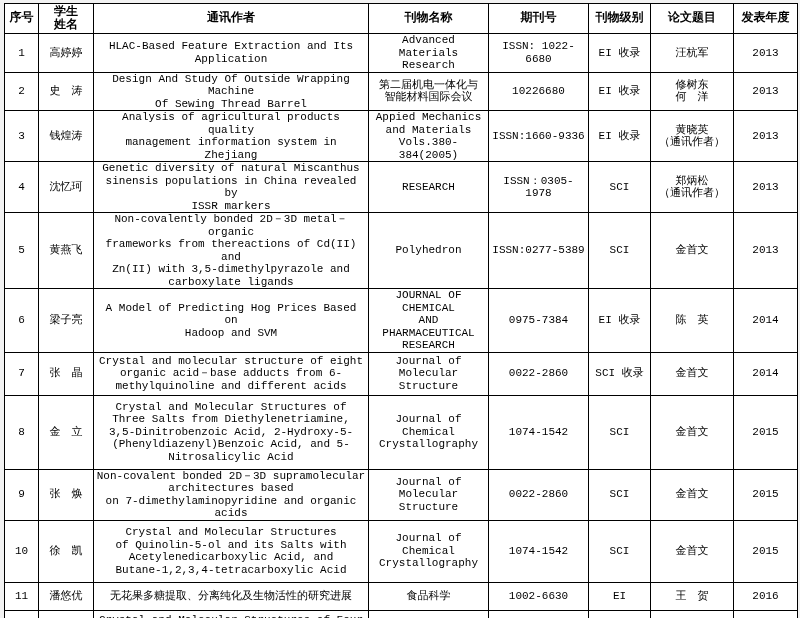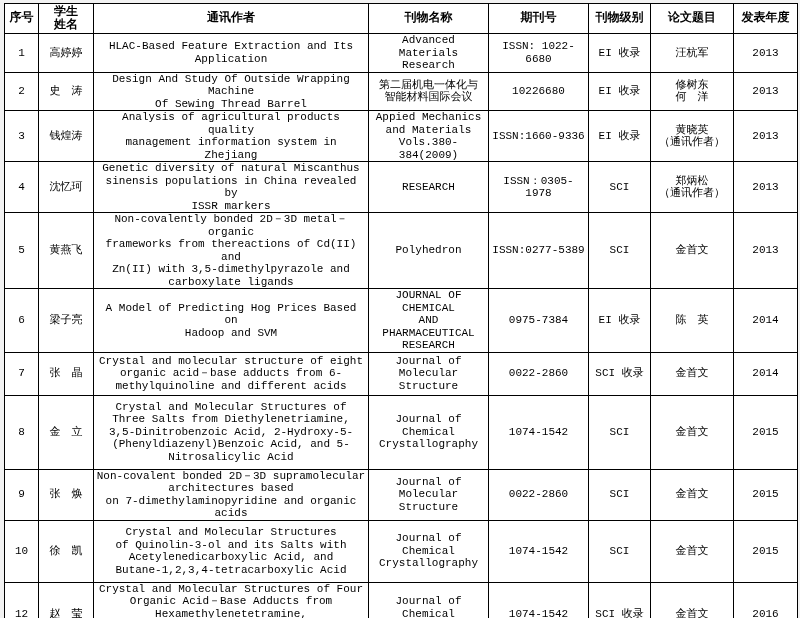--- a/index.html
+++ b/index.html
@@ -115,21 +115,21 @@
 何　洋</td>
         <td>2013</td>
       </tr>
       <tr>
         <td>3</td>
         <td>钱煌涛</td>
         <td>Analysis of agricultural products quality
 management information system in Zhejiang</td>
         <td>Appied Mechanics
 and Materials
-Vols.380-384(2009)</td>
+Vols.380-384(2005)</td>
         <td>ISSN:1660-9336</td>
         <td>EI 收录</td>
         <td>黄晓英
 （通讯作者）</td>
         <td>2013</td>
       </tr>
       <tr>
         <td>4</td>
         <td>沈忆珂</td>
         <td>Genetic diversity of natural Miscanthus
@@ -206,29 +206,39 @@
 Molecular Structure</td>
         <td>0022-2860</td>
         <td>SCI</td>
         <td>金首文</td>
         <td>2015</td>
       </tr>
       <tr>
         <td>10</td>
         <td>徐　凯</td>
         <td>Crystal and Molecular Structures
-of Quinolin-3-ol and its Salts with
+of Quinolin-5-ol and its Salts with
 Acetylenedicarboxylic Acid, and
 Butane-1,2,3,4-tetracarboxylic Acid</td>
         <td>Journal of Chemical
 Crystallography</td>
         <td>1074-1542</td>
         <td>SCI</td>
         <td>金首文</td>
         <td>2015</td>
+      </tr>
+      <tr>
+        <td>11</td>
+        <td>潘悠优</td>
+        <td>无花果多糖提取、分离纯化及生物活性的研究进展</td>
+        <td>食品科学</td>
+        <td>1002-6630</td>
+        <td>EI</td>
+        <td>王　贺</td>
+        <td>2016</td>
       </tr>
       <tr>
         <td>12</td>
         <td>赵　莹</td>
         <td>Crystal and Molecular Structures of Four
 Organic Acid－Base Adducts from
 Hexamethylenetetramine,
 N,N,N,NTetramethylethylenediamine, and
 Organic Acids</td>
         <td>Journal of Chemical

